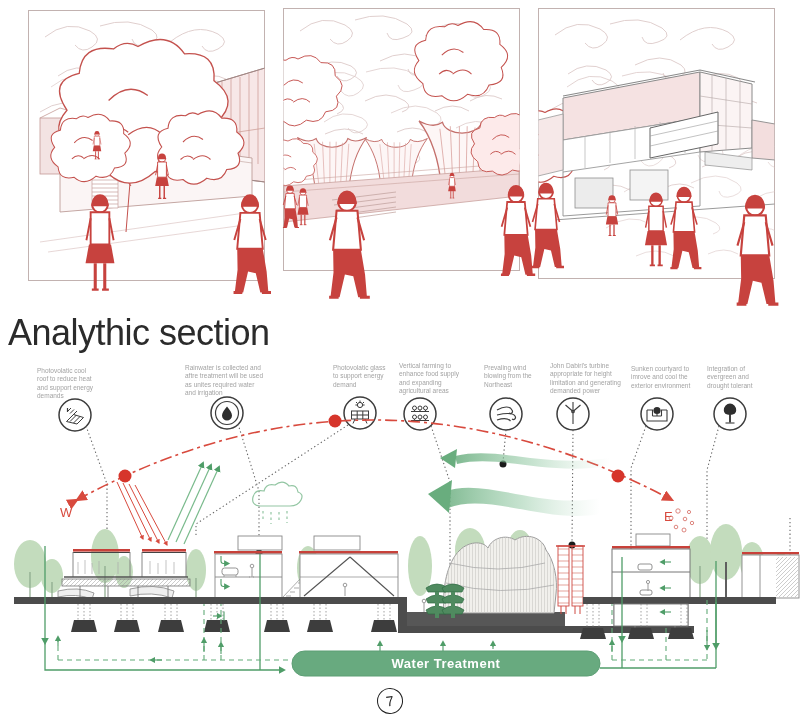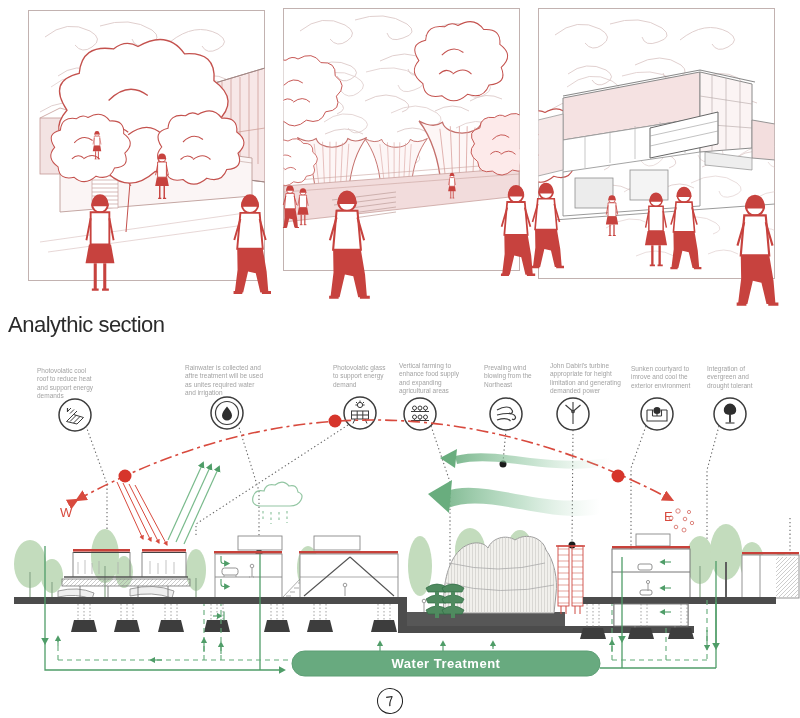--- a/index.html
+++ b/index.html
@@ -1,19 +1,19 @@
 <!DOCTYPE html>
 <html><head>
 <meta charset="utf-8">
 <style>
   html,body{margin:0;padding:0;background:#fff;}
   .board{position:relative;width:800px;height:718px;background:#fff;overflow:hidden;
          font-family:"Liberation Sans",sans-serif;}
   .board svg{position:absolute;left:0;top:0;}
-  .title{position:absolute;left:8px;top:312px;font-size:22px;color:#2b2b2b;
+  .title{position:absolute;left:8px;top:312px;font-size:36px;color:#2b2b2b;
          letter-spacing:-0.5px;font-weight:500;}
   .annotation{position:absolute;font-size:6.5px;line-height:1.3;color:#a3a3a3;}
   .page-number{position:absolute;left:377px;top:688px;width:24px;height:24px;
          border:1.6px solid #1c1c1c;border-radius:50%;display:flex;align-items:center;
          justify-content:center;font-size:14px;color:#1c1c1c;transform:rotate(-8deg);}
 </style>
 </head>
 <body>
 
 <div class="board">

